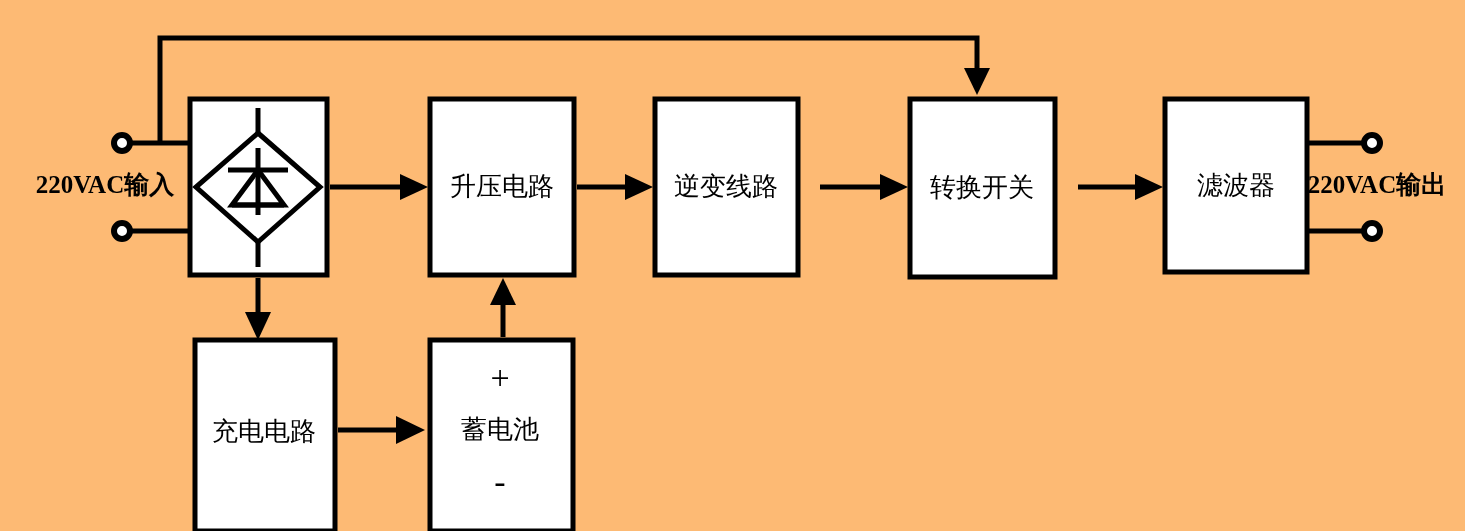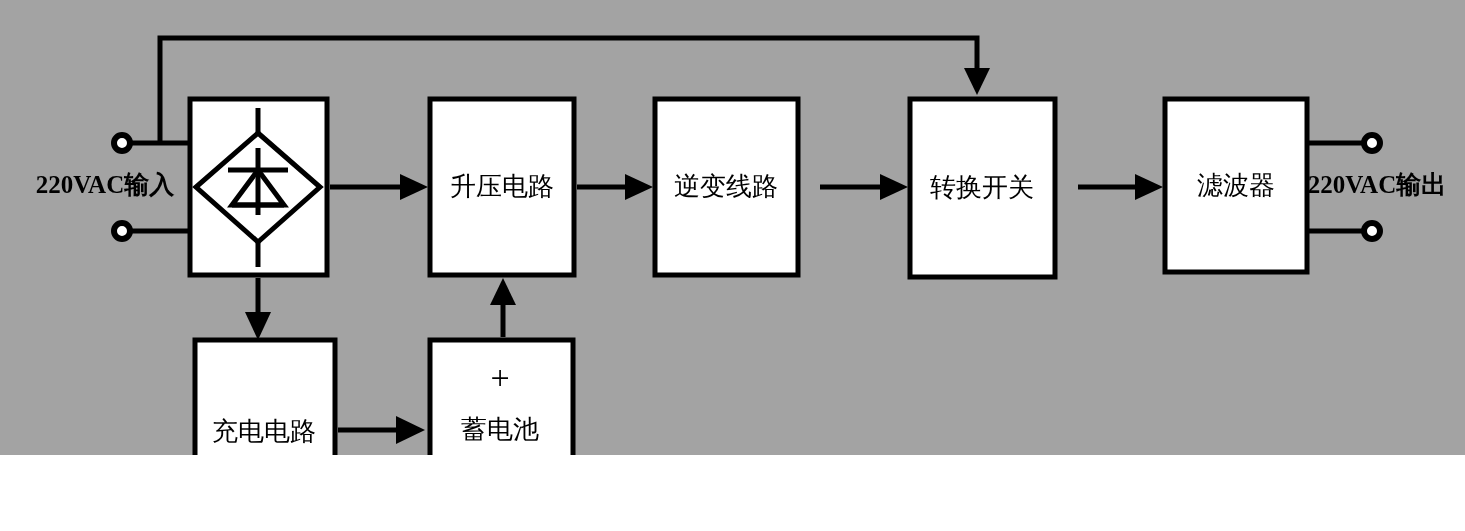--- a/index.html
+++ b/index.html
@@ -4,22 +4,22 @@
 <title>UPS Block Diagram</title>
 <style>
   html, body {
     margin: 0;
     padding: 0;
     background: #ffffff;
   }
   #canvas {
     position: relative;
     width: 1465px;
-    height: 455px;
-    background: #a3a3a3;
+    height: 531px;
+    background: #fdba74;
     overflow: hidden;
     font-family: "Liberation Serif", "DejaVu Serif", serif;
   }
   #diagram-svg {
     position: absolute;
     left: 0;
     top: 0;
     width: 1465px;
     height: 531px;
     display: block;

